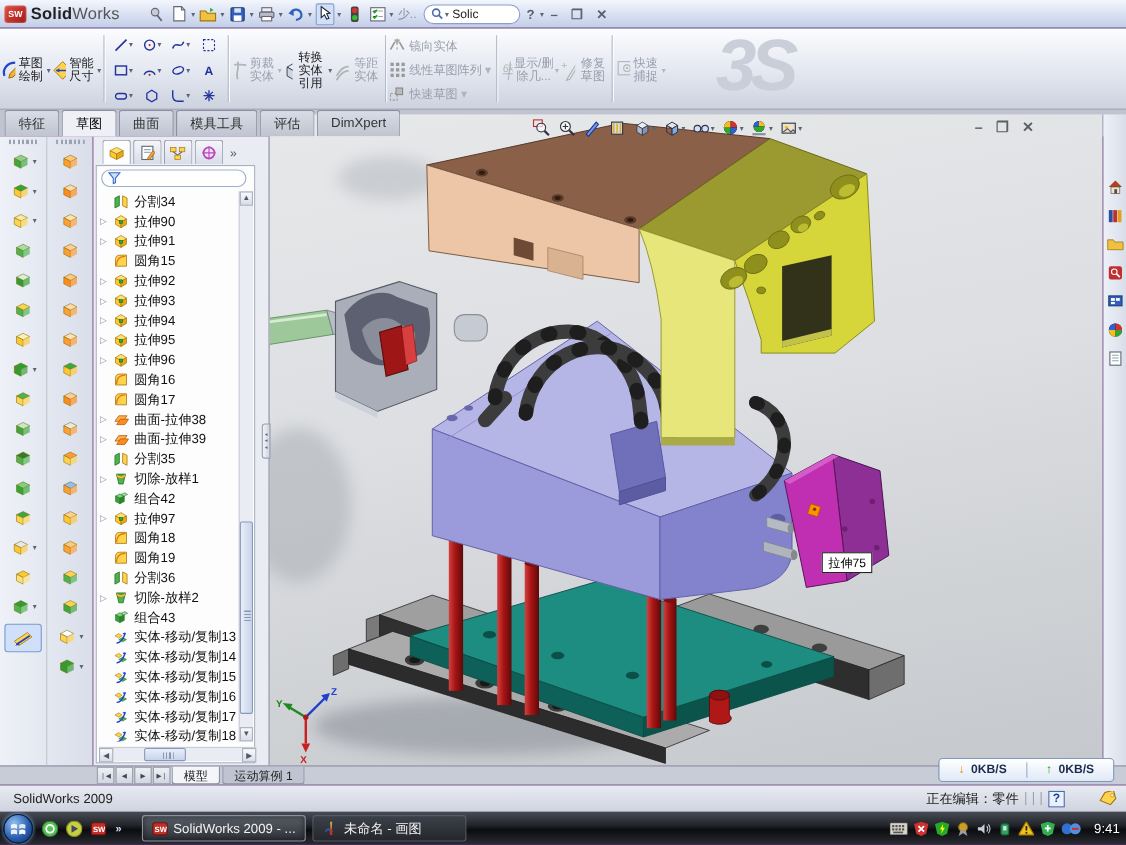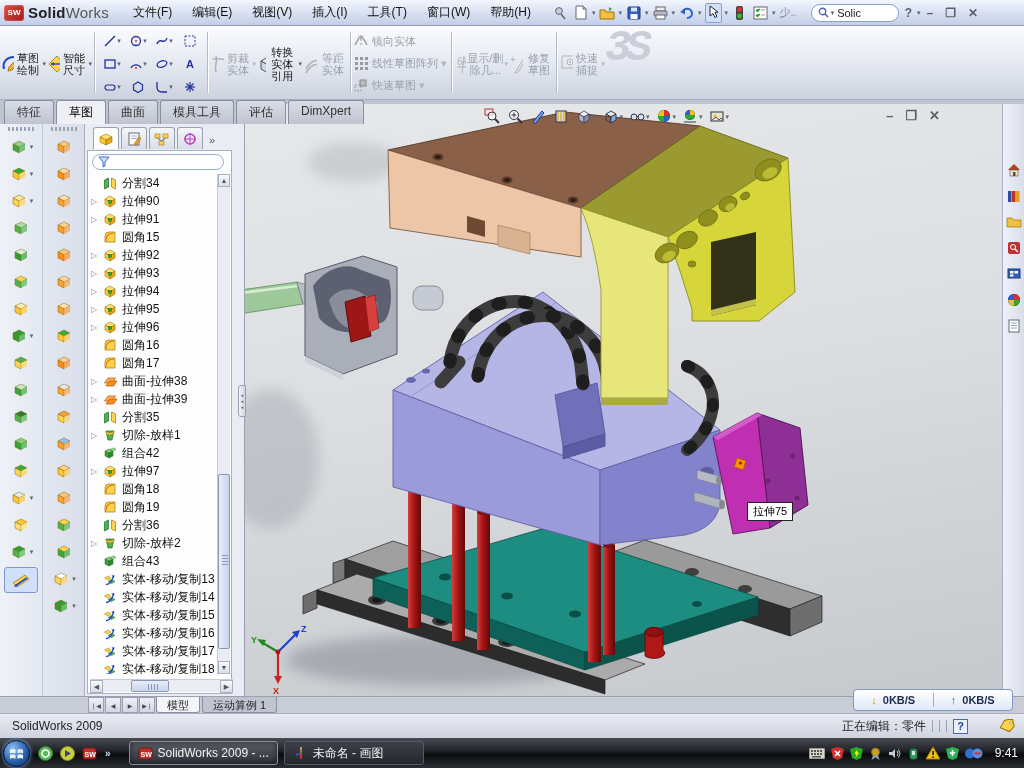--- a/index.html
+++ b/index.html
@@ -33,22 +33,22 @@
   .cmbtn{width:46px;padding-top:3px;display:flex;align-items:center;gap:1px;cursor:default;}
   .cmbtn .cmlabel{font-size:11px;line-height:12px;text-align:center;color:#1a1a1a;}
   .cmbtn.dis .cmlabel{color:#9aa0ac;}
   .cmbtn .caret{font-size:7px;color:#5a6478;}
   .cmbtn.dis .caret{color:#b0b4be;}
   .cmbtn.dis svg{filter:grayscale(1) opacity(.55);}
   .entgrid{display:grid;grid-template-columns:repeat(4,26px);grid-auto-rows:23px;padding:3px 2px;align-items:center;}
   .entcell{display:flex;align-items:center;justify-content:center;gap:1px;}
   .stackcol{display:flex;flex-direction:column;justify-content:flex-start;padding-top:5px;gap:2px;width:96px;}
   .stackrow{display:flex;align-items:center;gap:3px;height:20px;color:#9aa0ac;font-size:11px;}
-  .watermark{right:14px;top:18px;font-family:Liberation Mono, monospace;font-style:italic;font-weight:bold;
-    font-size:44px;color:#c9ced9;letter-spacing:-6px;line-height:1;}
+  .watermark{right:14px;top:18px;font-family:Liberation Sans, sans-serif;font-style:italic;font-weight:bold;
+    font-size:66px;color:#c9ced9;letter-spacing:-6px;line-height:1;margin-left:46px;}
   
   .tabrow{left:0;top:100px;width:1024px;height:24px;background:#bfc4d0;}
   .tabs{position:absolute;left:4px;top:0;display:flex;height:24px;z-index:5;}
   .rtab{padding:3px 12px 0 12px;margin-right:2px;border:1px solid #8a90a0;border-bottom:none;
     background:linear-gradient(#d8dce6,#bfc4d0);border-radius:3px 3px 0 0;color:#333;cursor:default;height:24px;}
   .rtab.active{background:#eef0f5;color:#000;position:relative;z-index:6;}
   
   .lefttools{left:0;top:124px;width:85px;height:572px;background:linear-gradient(90deg,#eef1f7,#d9deea);
     border-right:1px solid #aab0be;display:flex;}
   .tcol{width:42px;display:flex;flex-direction:column;align-items:center;}
@@ -141,29 +141,20 @@
   .clock{color:#fff;font-size:12px;margin-left:6px;text-shadow:0 1px 2px #000;}
 </style>
 </head>
 <body>
 
 <div class="screen">
 
   <div class="abs titlebar">
     <div class="swlogo-badge">SW</div>
     <div class="swlogo-text"><b>Solid</b><span>Works</span></div>
-    <div style="display:flex">
-        <span class="menu-item">文件(F)</span>
-        <span class="menu-item">编辑(E)</span>
-        <span class="menu-item">视图(V)</span>
-        <span class="menu-item">插入(I)</span>
-        <span class="menu-item">工具(T)</span>
-        <span class="menu-item">窗口(W)</span>
-        <span class="menu-item">帮助(H)</span>
-      </div>
     <div class="tb-icons">
         <span class="tb-ic">
           <svg width="14" height="14">
             <circle cx="6" cy="5" r="3.4" fill="#c8ccd4" stroke="#667"></circle>
             <line x1="8" y1="8" x2="12" y2="13" stroke="#667" stroke-width="1.6"></line>
           </svg>
         </span>
         <span class="tb-ic">
           <svg width="14" height="15">
             <path d="M2,1 L9,1 12,4 12,14 2,14Z" fill="#fff" stroke="#667"></path>
@@ -223,21 +214,21 @@
             </g>
             <g stroke="#99a">
               <line x1="8" y1="4" x2="12" y2="4"></line>
               <line x1="8" y1="9" x2="12" y2="9"></line>
             </g>
           </svg>
         </span>
         <span class="tb-caret">▾</span>
       </div>
     <span style="color:#8a90a0;font-size:11px;margin-left:4px">少..</span>
-    <div class="searchpill" style="margin-left:14px">
+    <div class="searchpill" style="margin-left:6px">
       <svg width="11" height="11">
           <circle cx="4.5" cy="4.5" r="3.2" fill="none" stroke="#4a6ab0" stroke-width="1.4"></circle>
           <line x1="7" y1="7" x2="10" y2="10" stroke="#4a6ab0" stroke-width="1.6"></line>
         </svg>
       <span class="tb-caret">▾</span>
       <span class="txt">Solic</span>
     </div>
     <span class="appctl">?</span>
     <span class="tb-caret">▾</span>
     <span class="appctl">–</span>

